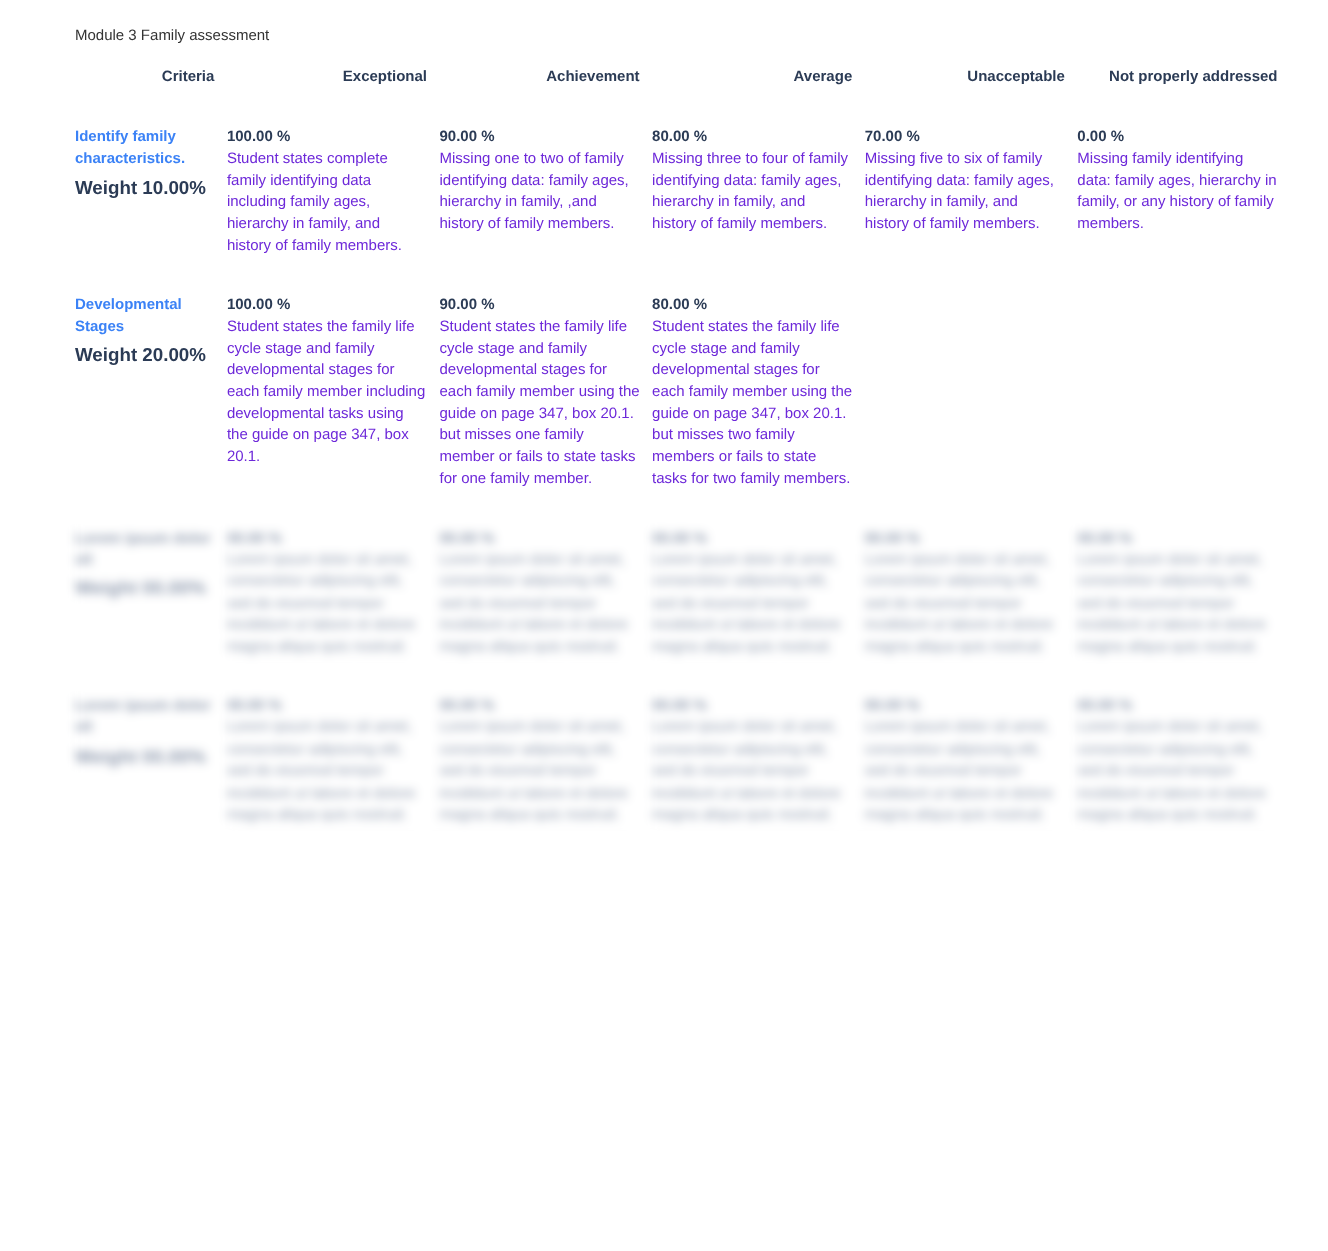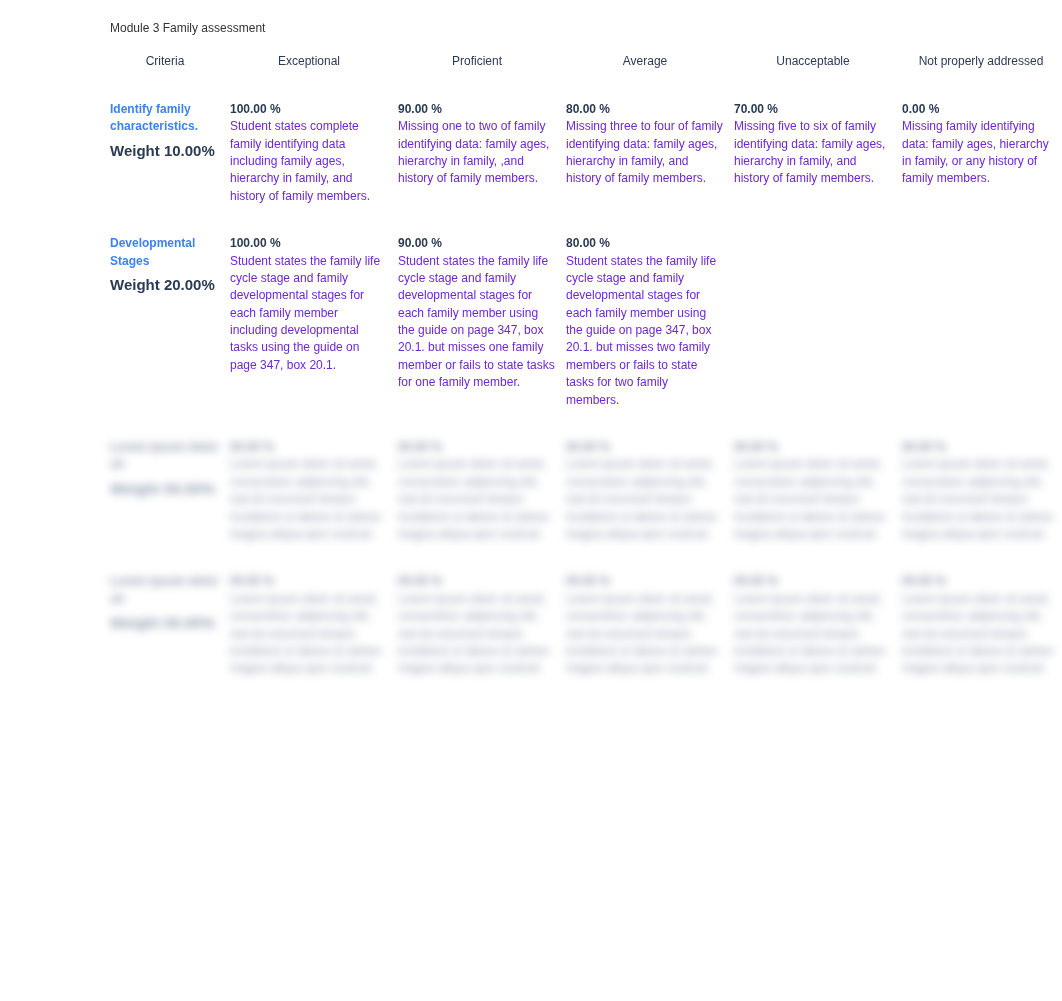--- a/index.html
+++ b/index.html
@@ -1,21 +1,21 @@
 <!DOCTYPE html>
 <html><head>
 <meta charset="utf-8">
 <style>
   html,body{margin:0;padding:0;background:#fff;font-family:Verdana,Geneva,sans-serif;color:#2b3b55;font-size:12px;line-height:1.45}
-  .page{width:1062px;min-height:1001px;box-sizing:border-box;padding:20px 30px 30px 110px;position:relative}
+  .page{width:1062px;min-height:1001px;box-sizing:border-box;padding:20px 30px 30px 60px;position:relative}
   .hdr-line{font-size:12px;color:#333;margin:0 0 6px 0}
   .loa{margin:22px 0 10px 80px;font-size:12px;color:#333}
   table{border-collapse:separate;border-spacing:0;width:100%;table-layout:fixed}
   th,td{vertical-align:top;padding:10px 10px 12px 0;word-wrap:break-word}
-  th{text-align:center;font-weight:normal;color:#2b3b55;font-size:12px}
+  th{text-align:right;font-weight:bold;color:#2b3b55;font-size:12px}
   .col-crit{width:120px}
   .col-lvl{width:168px}
   .criteria-name{font-weight:bold;color:#3b82f6}
   .weight{font-weight:bold;color:#2b3b55;font-size:15px;margin-top:4px}
   .pct{font-weight:bold;color:#2b3b55}
   .desc{color:#6d28d9}
   tr.row{background:#fff}
   tr.row:nth-child(odd) td{background:#f7f8fa00}
   
   .masked{filter:blur(4px);opacity:.75;user-select:none}
@@ -34,21 +34,21 @@
         <col class="col-lvl">
         <col class="col-lvl">
         <col class="col-lvl">
         <col class="col-lvl">
         <col class="col-lvl">
     </colgroup>
     <thead>
       <tr>
         <th>Criteria</th>
         <th>Exceptional</th>
-        <th>Proficient</th>
+        <th>Achievement</th>
         <th>Average</th>
         <th>Unacceptable</th>
         <th>Not properly addressed</th>
       </tr>
     </thead>
     <tbody id="tbody">
         <tr class="row">
           <td>
             <div class="criteria-name">Identify family characteristics.</div>
             <div class="weight">Weight 10.00%</div>

